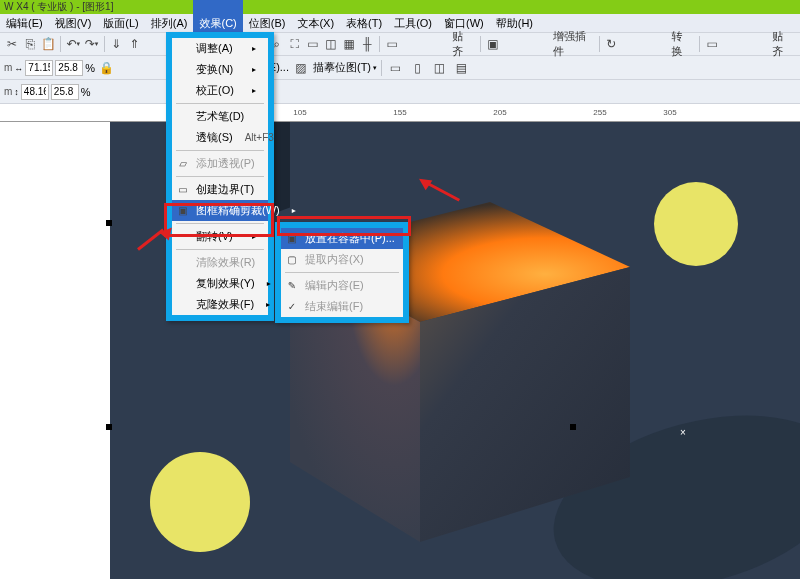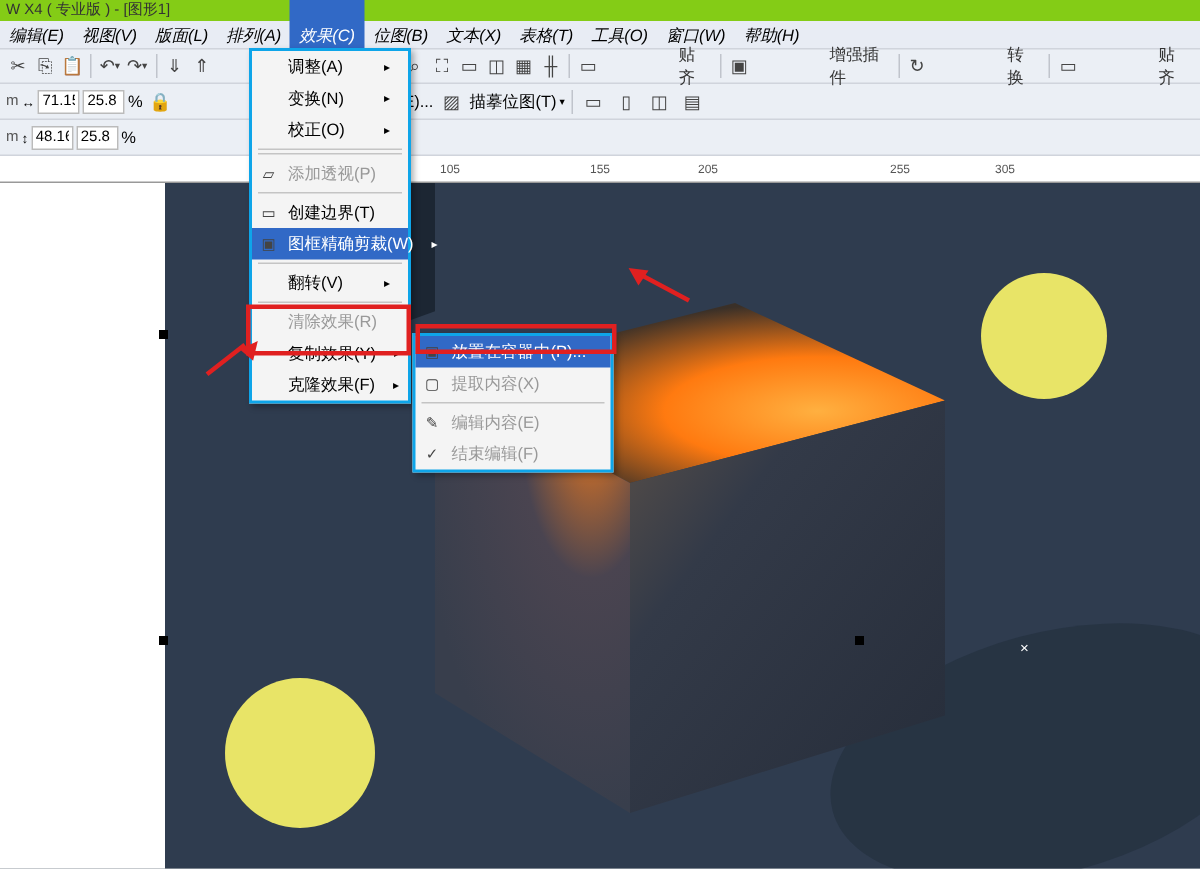--- a/index.html
+++ b/index.html
@@ -1,21 +1,21 @@
 <!DOCTYPE html>
 <html><head>
 <meta charset="utf-8">
 <style>
   * { box-sizing: border-box; margin: 0; padding: 0; }
   body { font-family: "Microsoft YaHei", "SimSun", sans-serif; font-size: 11px; background: #f0f0f0; width: 800px; height: 579px; overflow: hidden; position: relative; }
   
   .titlebar { height: 14px; background: #84cc16; color: #333; padding: 0 4px; line-height: 14px; font-size: 10px; }
   
   .menubar { height: 18px; background: #e8ecf4; display: flex; align-items: center; font-size: 11px; }
-  .menubar .item { padding: 16px 6px; cursor: default; font-style: italic; }
+  .menubar .item { padding: 16px 6px; cursor: default; }
   .menubar .item.active { background: #3169c6; color: #fff; }
   
   .toolbar1 { height: 24px; background: #ebeff5; border-top: 1px solid #d0d4dc; border-bottom: 1px solid #d0d4dc; display: flex; align-items: center; padding: 0 4px; gap: 2px; }
   .toolbar1 .btn, .toolbar2 .btn { width: 20px; height: 20px; display: flex; align-items: center; justify-content: center; font-size: 12px; color: #444; }
   .toolbar1 .sep, .toolbar2 .sep { width: 1px; height: 16px; background: #c0c4cc; margin: 0 2px; }
   .toolbar1 .label { padding: 0 6px; font-size: 11px; color: #333; margin-left: 44px; }
   
   .toolbar2 { height: 24px; background: #ebeff5; border-bottom: 1px solid #d0d4dc; display: flex; align-items: center; padding: 0 4px; gap: 2px; }
   .toolbar2 .field { display: flex; align-items: center; gap: 2px; }
   .toolbar2 .field input { width: 28px; height: 16px; font-size: 10px; padding: 0 2px; border: 1px solid #bbb; }
@@ -35,21 +35,21 @@
   .back-plane { position: absolute; left: 100px; top: 0px; width: 80px; height: 100px; background: #1c2633; transform: skewY(-20deg); }
   
   .handle { position: absolute; width: 6px; height: 6px; background: #000; }
   .handle.h1 { left: 106px; top: 98px; }
   .handle.h2 { left: 106px; top: 302px; }
   .handle.h3 { left: 570px; top: 302px; }
   
   .close-x { position: absolute; color: #fff; font-size: 10px; left: 570px; top: 305px; }
   
   
-  .menu { position: absolute; background: #f4f4f4; border: 2px solid #0ea5e9; box-shadow: 2px 2px 4px rgba(0,0,0,0.3); font-size: 11px; min-width: 106px; }
+  .menu { position: absolute; background: #f4f4f4; border: 6px solid #0ea5e9; box-shadow: 2px 2px 4px rgba(0,0,0,0.3); font-size: 11px; min-width: 106px; }
   .menu .item { padding: 3px 12px 3px 24px; color: #000; display: flex; justify-content: space-between; align-items: center; position: relative; gap: 12px; white-space: nowrap; }
   .menu .item.disabled { color: #999; }
   .menu .item.highlight { background: #3169c6; color: #fff; }
   .menu .sep { height: 1px; background: #c4c4c4; margin: 2px 4px; }
   .menu .shortcut { color: #555; font-size: 10px; }
   .menu .arrow-r { font-size: 8px; }
   .menu .icon-slot { position: absolute; left: 4px; width: 14px; height: 14px; display: flex; align-items: center; justify-content: center; font-size: 10px; color: #444; }
   
   .menu.main { left: 166px; top: 32px; width: 108px; }
   .menu.sub { left: 275px; top: 222px; width: 134px; }
@@ -160,21 +160,21 @@
   </div>
   <div class="field">
     <input value="25.8" style="">
     <span>%</span>
   </div>
 </div>
 
 <div class="ruler-top">
   <span class="ticklabel" style="left:300px">105</span>
   <span class="ticklabel" style="left:400px">155</span>
-  <span class="ticklabel" style="left:472px">205</span>
+  <span class="ticklabel" style="left:500px">205</span>
   <span class="ticklabel" style="left:600px">255</span>
   <span class="ticklabel" style="left:670px">305</span>
 </div>
 
 <div class="canvas-area">
   <div class="canvas-bg">
     <div class="shadow-ellipse"></div>
     <div class="back-plane"></div>
     <div class="circle c1"></div>
     <div class="circle c2"></div>
@@ -217,20 +217,27 @@
     </div>
   <div class="item">
       <span>变换(N)</span>
       <span class="arrow-r">▸</span>
     </div>
   <div class="item">
       <span>校正(O)</span>
       <span class="arrow-r">▸</span>
     </div>
   <div class="sep"></div>
+  <div class="item">
+      <span>艺术笔(D)</span>
+    </div>
+  <div class="item">
+      <span>透镜(S)</span>
+      <span class="shortcut">Alt+F3</span>
+    </div>
   <div class="sep"></div>
   <div class="item disabled">
       <span class="icon-slot">▱</span>
       <span>添加透视(P)</span>
     </div>
   <div class="sep"></div>
   <div class="item">
       <span class="icon-slot">▭</span>
       <span>创建边界(T)</span>
     </div>

